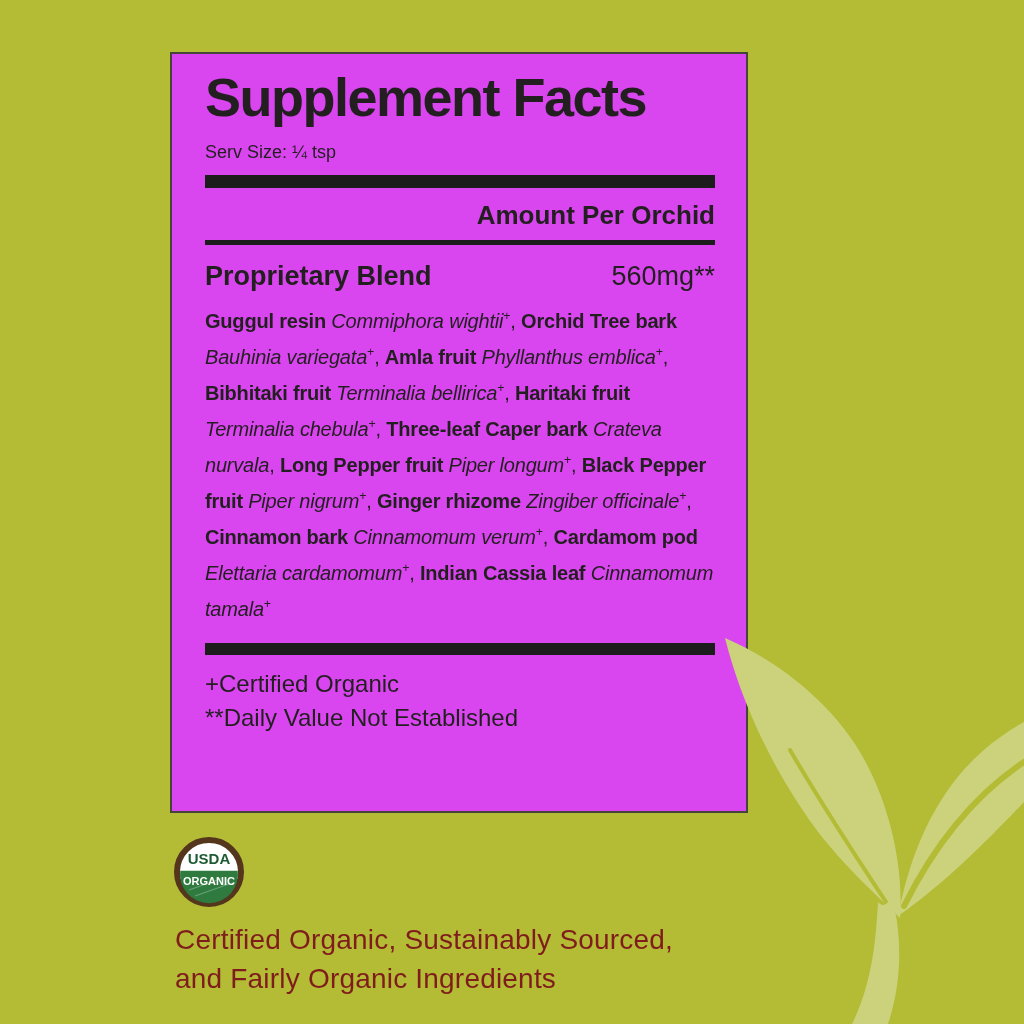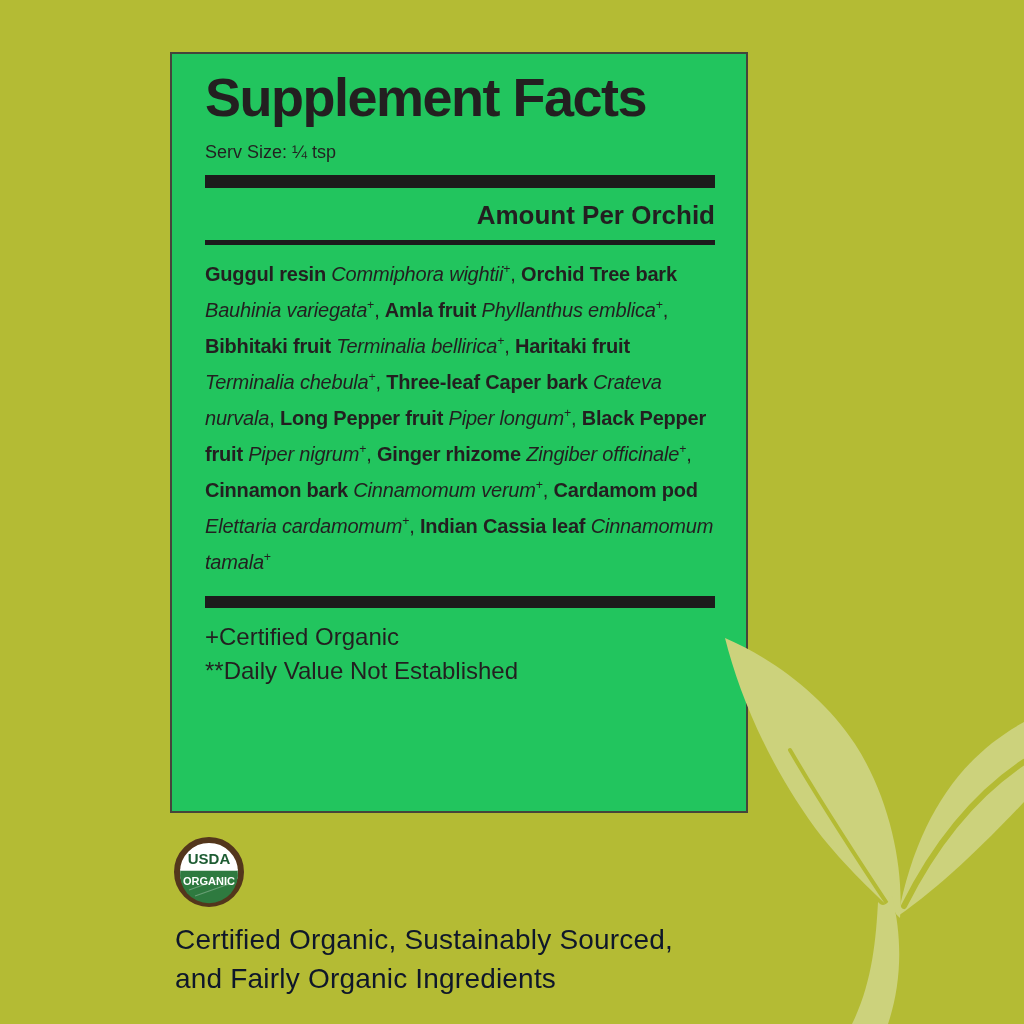--- a/index.html
+++ b/index.html
@@ -8,21 +8,21 @@
     background:#b4bb34;
     font-family:"Liberation Sans", sans-serif;
     color:#231f20;
   }
   
   .leaf-svg{position:absolute;left:640px;top:600px;width:384px;height:424px;z-index:3;}
 
   
   .panel{
     position:absolute;left:170px;top:52px;width:578px;height:761px;
-    background:#22c55e;border:2px solid #45453b;box-sizing:border-box;
+    background:#d946ef;border:2px solid #45453b;box-sizing:border-box;
     padding:0 31px 0 33px;z-index:2;
   }
   .sf-title{
     margin-top:14px;font-size:54px;font-weight:bold;letter-spacing:-1.5px;
     line-height:58px;white-space:nowrap;
   }
   .serv-row{
     display:flex;justify-content:space-between;align-items:center;
     font-size:18px;margin-top:16px;
   }
@@ -46,40 +46,44 @@
   .bar-bottom{height:12px;background:#1c1c1c;margin-top:16px;}
   .footnote{font-size:24px;line-height:34px;}
   .footnote.first{margin-top:12px;}
 
   
   .usda-seal{position:absolute;left:173px;top:836px;width:72px;height:72px;z-index:2;}
 
   
   .tagline{
     position:absolute;left:175px;top:920px;width:700px;z-index:2;
-    color:#0f172a;font-size:28px;line-height:39px;font-weight:normal;
+    color:#7f1d1d;font-size:28px;line-height:39px;font-weight:normal;
     letter-spacing:0.2px;
   }
 </style>
 </head>
 <body>
 
 <div class="panel">
   <div class="sf-title">Supplement Facts</div>
 
   <div class="serv-row">
     <span>Serv Size: ¼ tsp</span>
   </div>
 
   <div class="bar-thick"></div>
 
   <div class="amount-row">Amount Per Orchid</div>
 
   <div class="bar-thin"></div>
 
+  <div class="blend-row">
+    <span class="blend-name">Proprietary Blend</span>
+    <span class="blend-amount">560mg**</span>
+  </div>
 
   <div class="ingredients"><b>Guggul resin </b><i>Commiphora wightii</i><sup>+</sup>, <b>Orchid Tree bark </b><i>Bauhinia variegata</i><sup>+</sup>, <b>Amla fruit </b><i>Phyllanthus emblica</i><sup>+</sup>, <b>Bibhitaki fruit </b><i>Terminalia bellirica</i><sup>+</sup>, <b>Haritaki fruit </b><i>Terminalia chebula</i><sup>+</sup>, <b>Three-leaf Caper bark </b><i>Crateva nurvala</i>, <b>Long Pepper fruit </b><i>Piper longum</i><sup>+</sup>, <b>Black Pepper fruit </b><i>Piper nigrum</i><sup>+</sup>, <b>Ginger rhizome </b><i>Zingiber officinale</i><sup>+</sup>, <b>Cinnamon bark </b><i>Cinnamomum verum</i><sup>+</sup>, <b>Cardamom pod </b><i>Elettaria cardamomum</i><sup>+</sup>, <b>Indian Cassia leaf </b><i>Cinnamomum tamala</i><sup>+</sup></div>
 
   <div class="bar-bottom"></div>
 
   <div class="footnote first">+Certified Organic</div>
   <div class="footnote">**Daily Value Not Established</div>
 </div>
 
 <svg class="leaf-svg" viewBox="0 0 384 424" xmlns="http://www.w3.org/2000/svg" aria-hidden="true">

